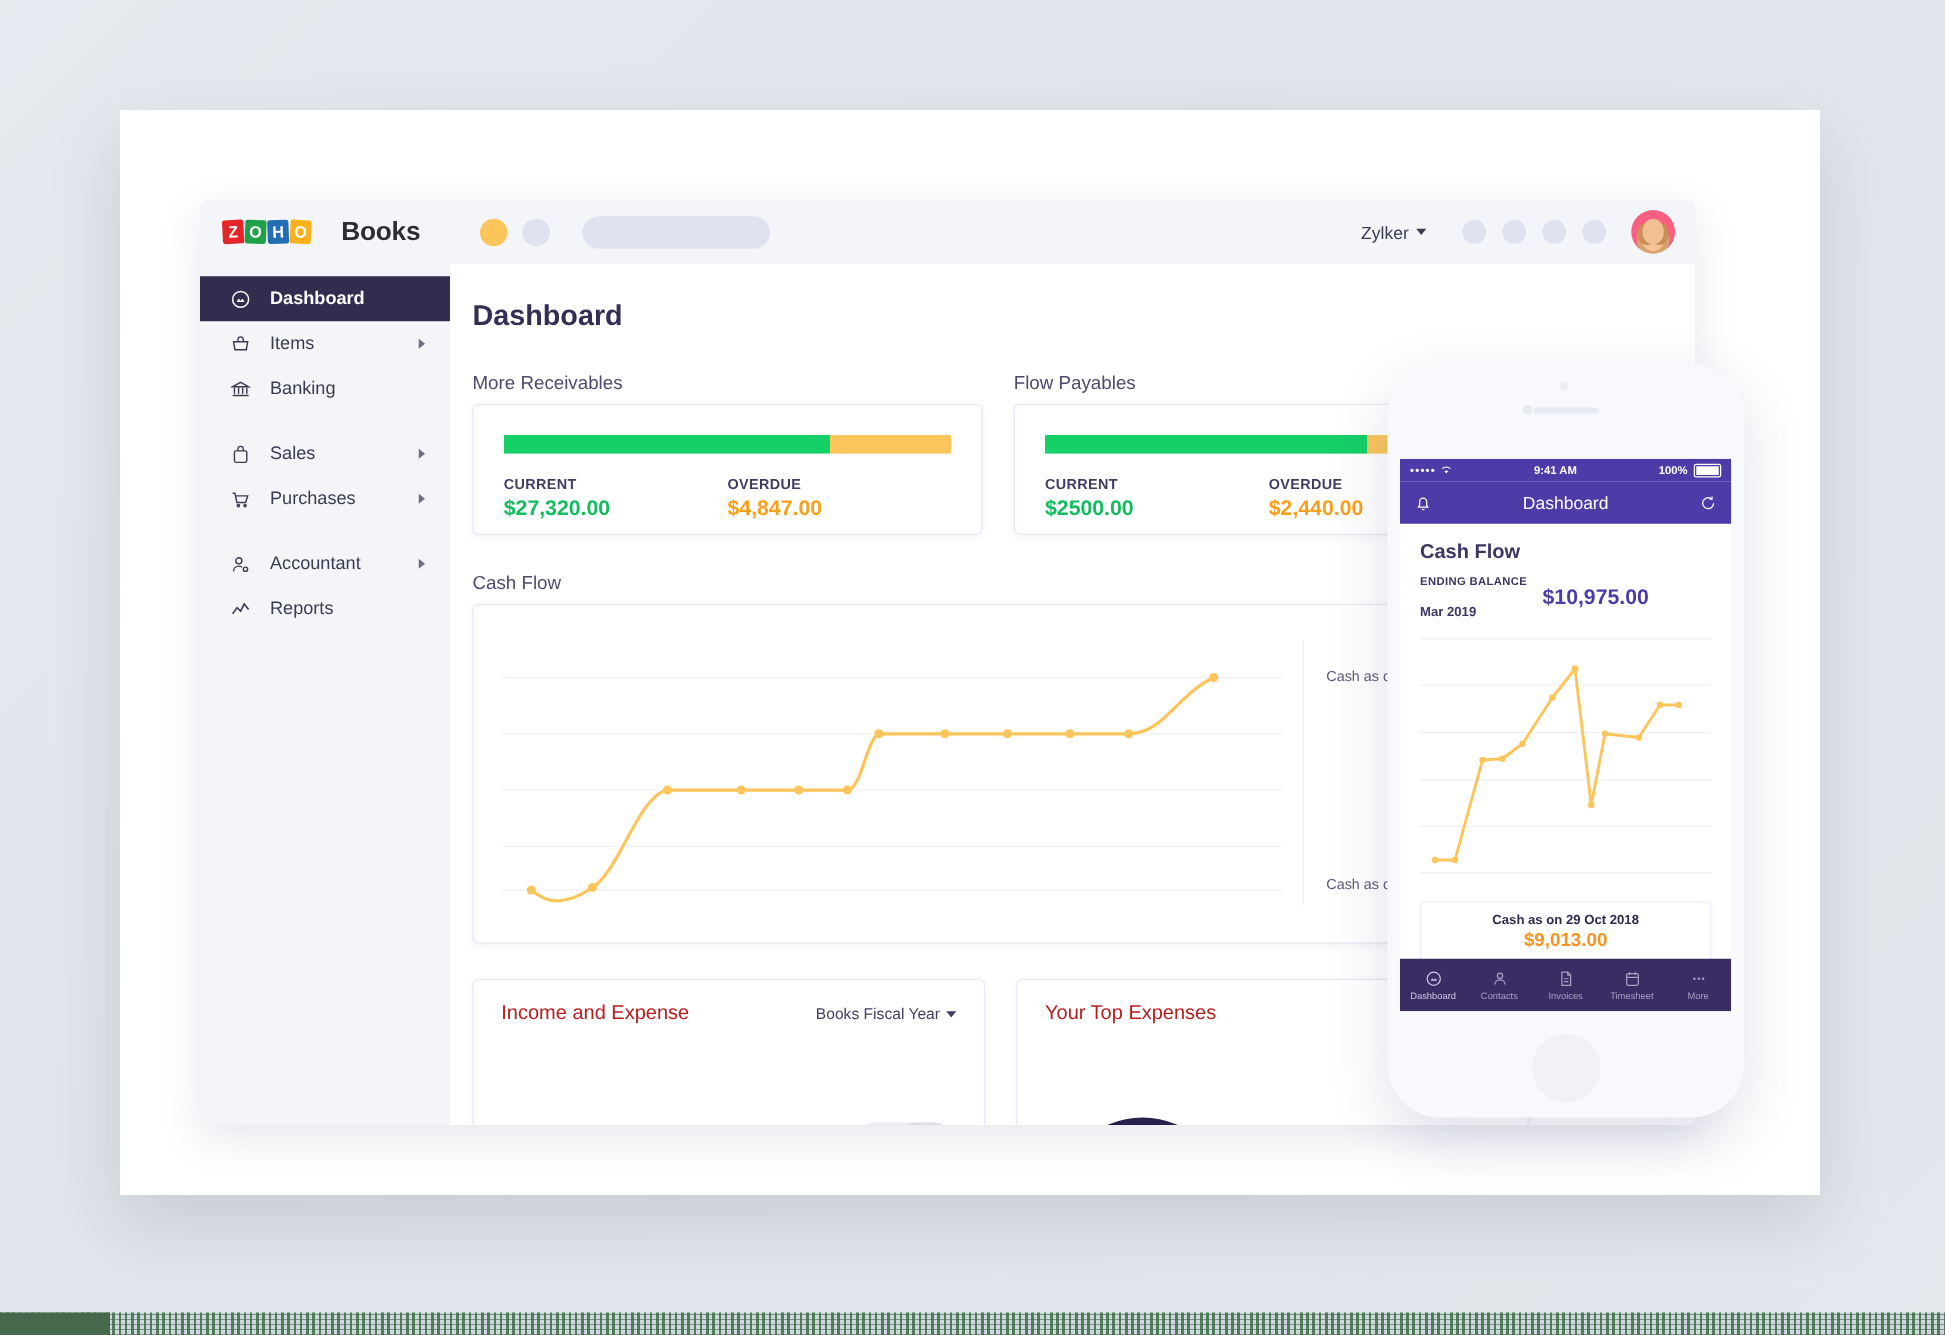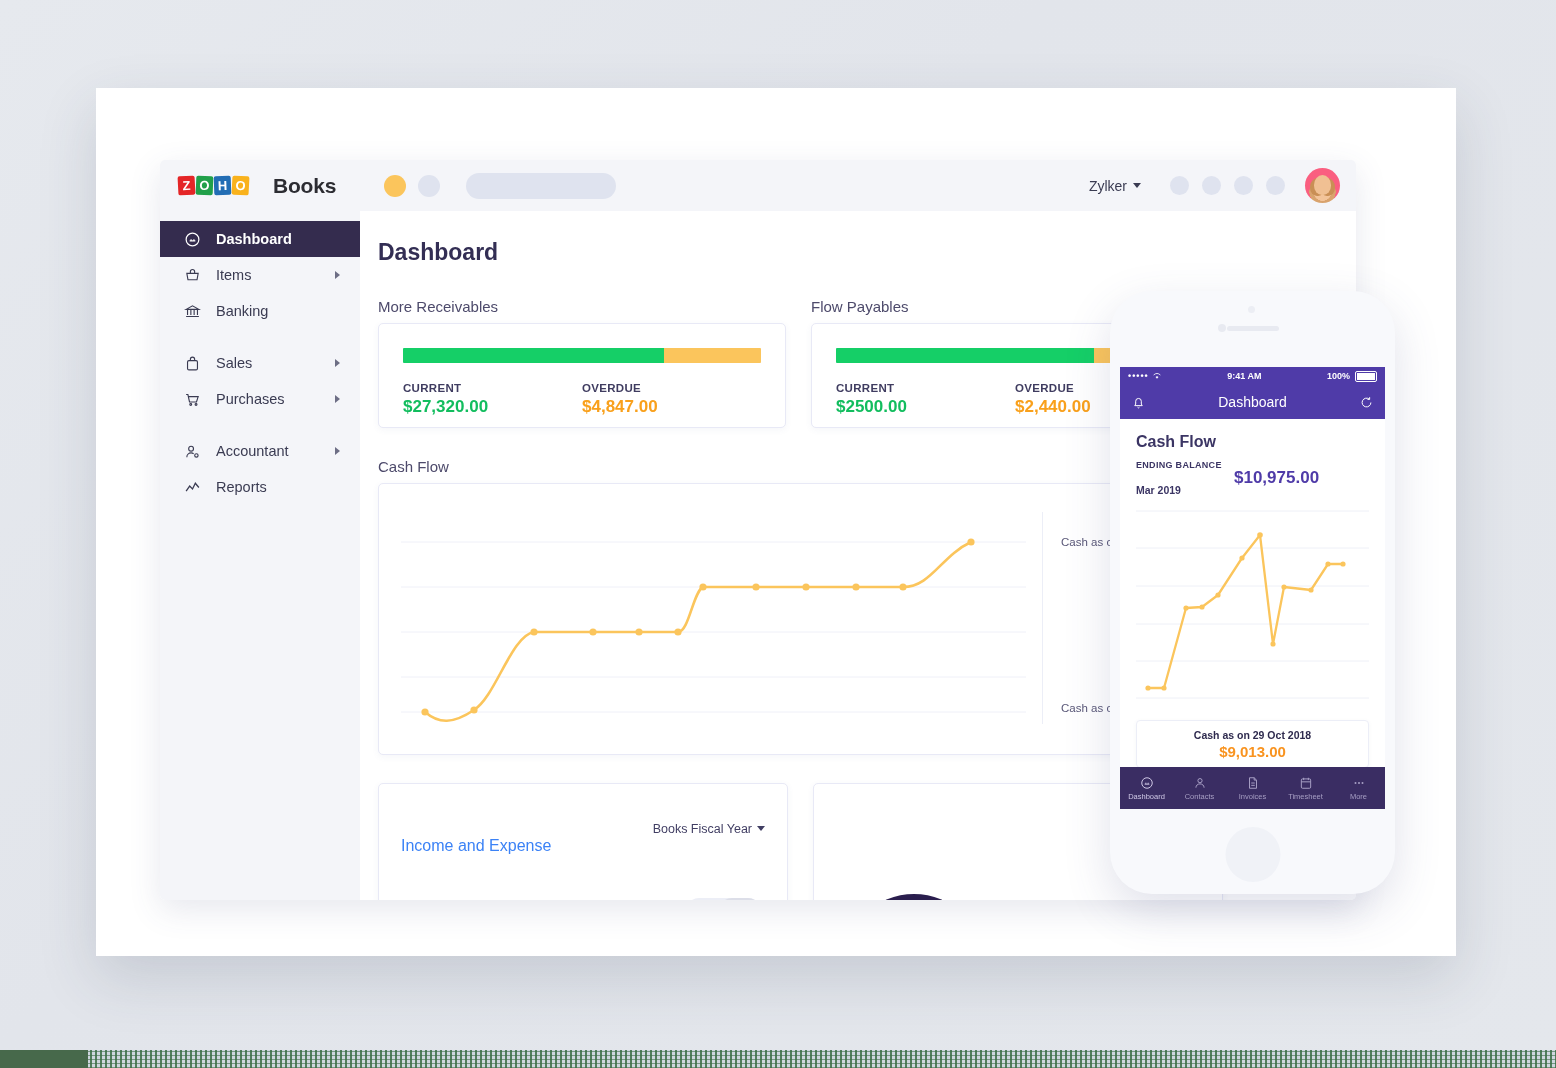--- a/index.html
+++ b/index.html
@@ -286,21 +286,21 @@
     gap: 25px;
     margin: 28px 0 0 18px;
   }
   .bcard { width: 408px; height: 180px; position: relative; overflow:hidden;}
   .bcard .bhead {
     display:flex;
     align-items:center;
     justify-content: space-between;
     padding: 18px 22px 0 22px;
   }
-  .bcard .btitle { font-size: 16px; color:#3b82f6;margin-top:35px;}
+  .bcard .btitle { font-size: 16px; color:#b91c1c;}
   .bcard .bsel { font-size: 12.5px; color:#413e63; display:flex; align-items:center; gap:5px;}
   .bcard .bsel .caret-down { border-top-color:#413e63; margin:0;}
   #ie-bars {
     position:absolute;
     left: 25px; bottom: 0;
     width: 250px; height: 70px;
     display:flex;
     align-items:flex-end;
     gap: 11px;
   }
@@ -684,20 +684,26 @@
           
           
           
         </div>
         <div id="ie-toggle">
           <div class="knob"></div>
         </div>
       </div>
 
       <div class="card bcard">
+        <div class="bhead">
+          <div class="btitle">Your Top Expenses</div>
+          <div class="bsel">
+            <span>T</span>
+          </div>
+        </div>
         <div id="pie"></div>
 
       </div>
 
     </div>
   </div>
 </div>
 
 <div id="phone">
   <div id="phone-sensor"></div>

